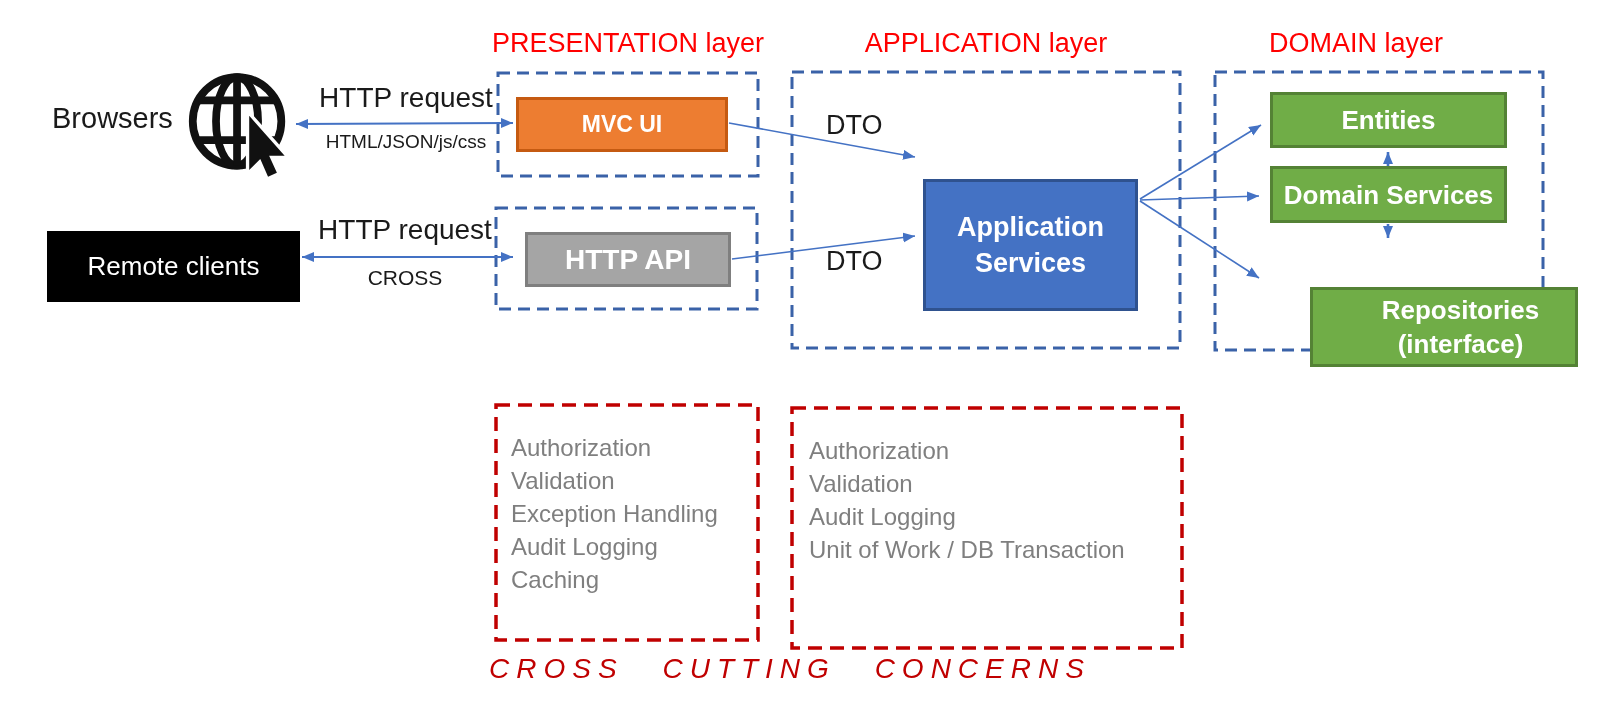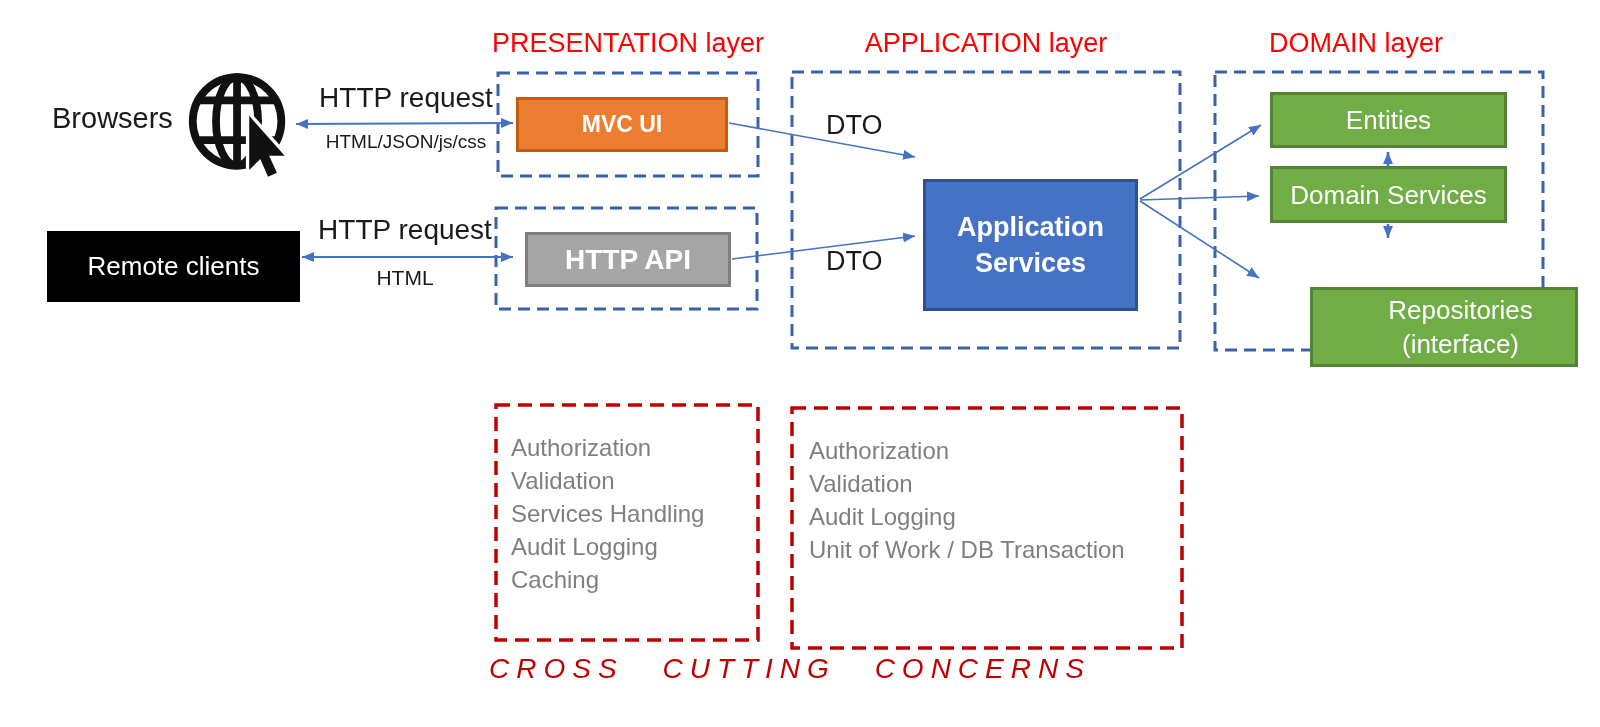--- a/index.html
+++ b/index.html
@@ -26,21 +26,21 @@
   .shape {
     display: flex;
     align-items: center;
     justify-content: center;
     color: #ffffff;
     text-align: center;
   }
   .mvc-box    { background: #ED7D31; border: 3px solid #C55A11; font-weight: bold; font-size: 23px; }
   .api-box    { background: #A5A5A5; border: 3px solid #7F7F7F; font-weight: bold; font-size: 28px; }
   .app-box    { background: #4472C4; border: 3px solid #2F528F; font-weight: bold; font-size: 27px; line-height: 36px; }
-  .green-box  { background: #70AD47; border: 3px solid #548235; font-weight: 400; font-size: 26px; line-height: 34px; }
+  .green-box  { background: #70AD47; border: 3px solid #548235; font-weight: 700; font-size: 26px; line-height: 34px; }
   .black-box  { background: #000000; color: #ffffff; font-size: 26px; }
 
   .conn-label-lg { font-size: 28px; color: #1a1a1a; }
   .conn-label-sm { font-size: 19px; color: #1a1a1a; }
   .dto-label { font-size: 27px; color: #1a1a1a; }
 
   .concern-item {
     font-size: 24px;
     color: #7F7F7F;
     line-height: 33px;
@@ -100,21 +100,21 @@
     </g>
     <path d="M57,45 L57,94 L67,84 L74,100 L82,96.5 L75,81 L89,81 Z" fill="#111111" stroke="#ffffff" stroke-width="6" paint-order="stroke"></path>
   </svg>
 
   <div class="abs conn-label-lg center" style="left:300px; top:82px; width:212px;">HTTP request</div>
   <div class="abs conn-label-sm center" style="left:300px; top:131px; width:212px;">HTML/JSON/js/css</div>
 
   <div class="abs shape black-box" style="left:47px; top:231px; width:253px; height:71px;">Remote clients</div>
 
   <div class="abs conn-label-lg center" style="left:300px; top:214px; width:210px;">HTTP request</div>
-  <div class="abs center" style="left:300px; top:266px; width:210px; font-size:21px; color:#1a1a1a;">HTML</div>
+  <div class="abs center" style="left:300px; top:266px; width:210px; font-size:21px; color:#1a1a1a;">CROSS</div>
 
   <div class="abs layer-title" style="left:478px; top:28px; width:300px;">PRESENTATION layer</div>
   <div class="abs shape mvc-box" style="left:516px; top:97px; width:212px; height:55px;">MVC UI</div>
 
   <div class="abs shape api-box" style="left:525px; top:232px; width:206px; height:55px;">HTTP API</div>
 
   <div class="abs layer-title" style="left:816px; top:28px; width:340px;">APPLICATION layer</div>
   <div class="abs shape app-box prelines" style="left:923px; top:135px; width:215px; height:132px;">Application
 Services</div>
   <div class="abs dto-label" style="left:826px; top:110px;">DTO</div>
@@ -122,21 +122,21 @@
 
   <div class="abs layer-title" style="left:1206px; top:28px; width:300px;">DOMAIN layer</div>
   <div class="abs shape green-box" style="left:1270px; top:92px; width:237px; height:56px;">Entities</div>
   <div class="abs shape green-box" style="left:1270px; top:166px; width:237px; height:57px;">Domain Services</div>
   <div class="abs shape green-box prelines" style="left:1310px; top:243px; width:268px; height:80px;padding-left:33px;">Repositories
 (interface)</div>
 
   <div class="abs" style="left:511px; top:431px;">
     <div class="concern-item">Authorization</div>
     <div class="concern-item">Validation</div>
-    <div class="concern-item">Services Handling</div>
+    <div class="concern-item">Exception Handling</div>
     <div class="concern-item">Audit Logging</div>
     <div class="concern-item">Caching</div>
   </div>
 
   <div class="abs" style="left:809px; top:434px;">
     <div class="concern-item">Authorization</div>
     <div class="concern-item">Validation</div>
     <div class="concern-item">Audit Logging</div>
     <div class="concern-item">Unit of Work / DB Transaction</div>
   </div>

